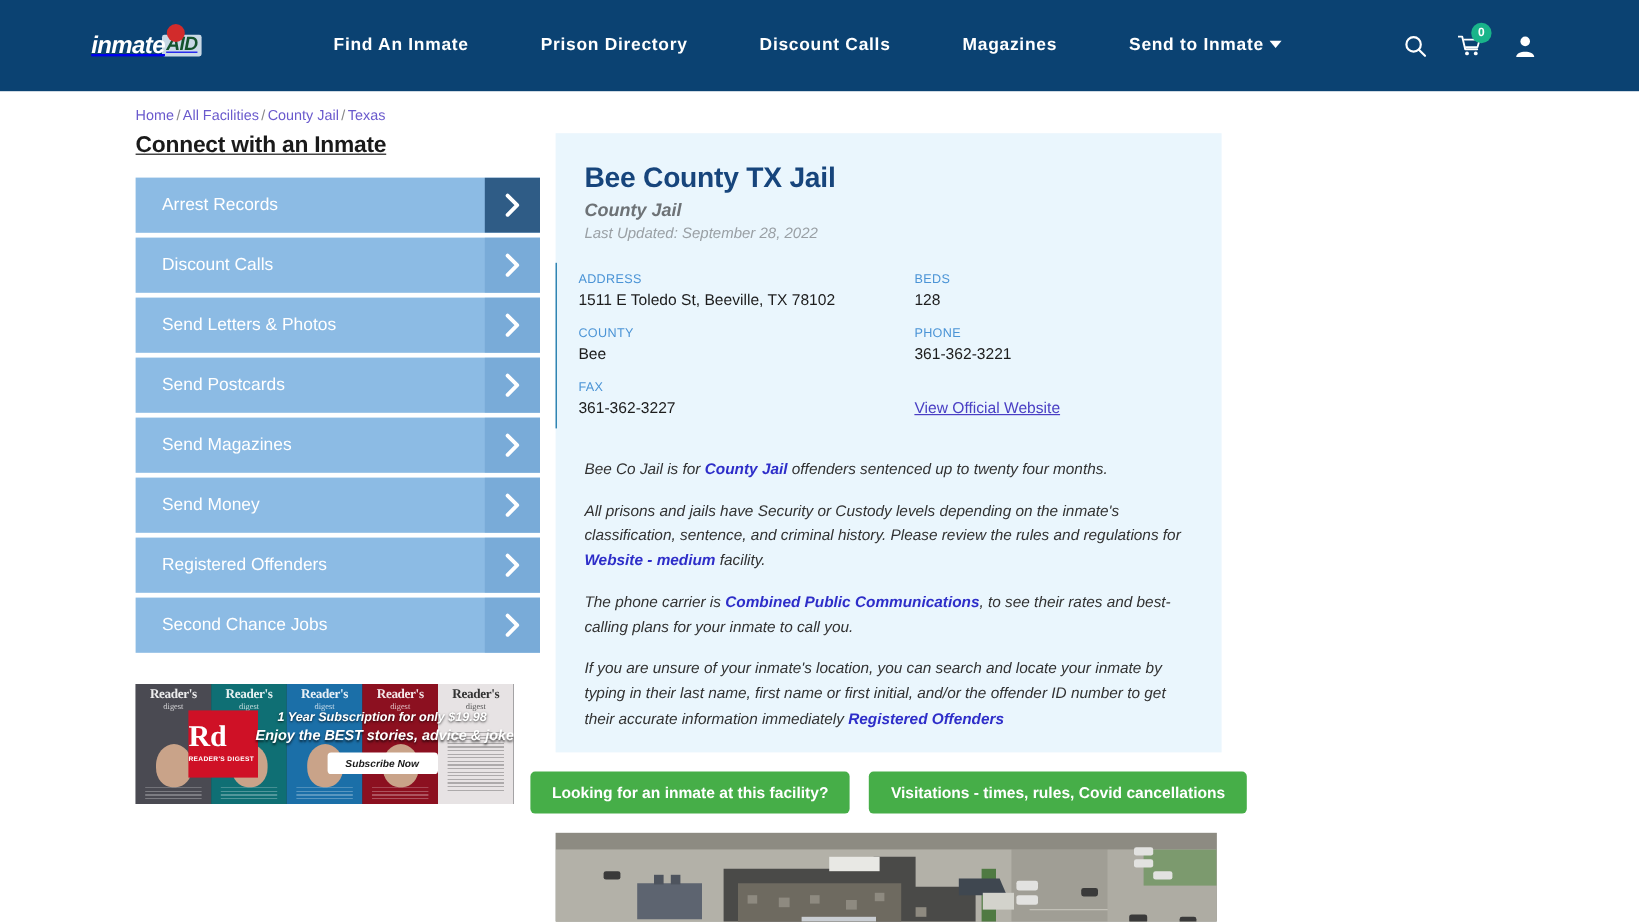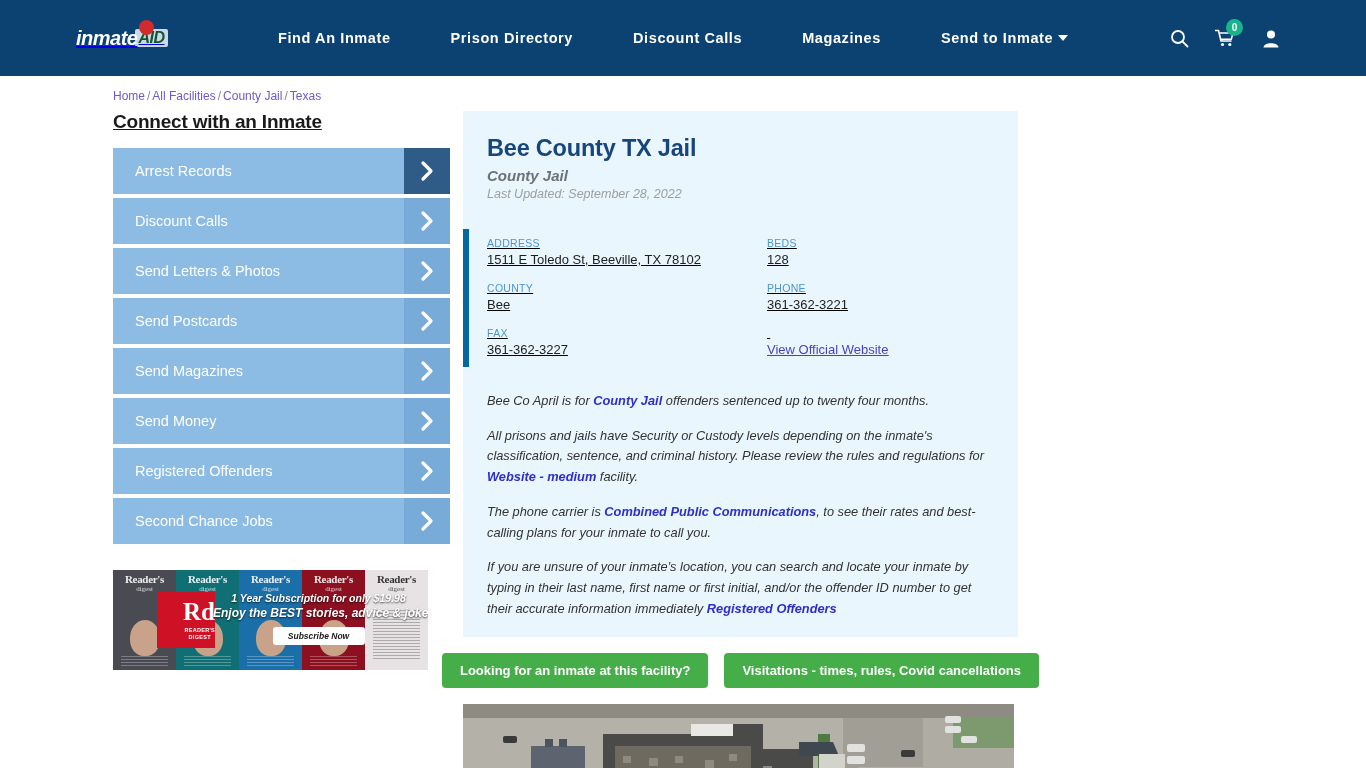--- a/index.html
+++ b/index.html
@@ -211,24 +211,23 @@
     background: repeating-linear-gradient(
       to bottom, rgba(255,255,255,0.28) 0 1px, transparent 1px 3px);
   }
   .ad-rd {
     position: absolute;
     left: 44px; top: 22px;
     width: 58px; height: 56px;
     background: #cf1126;
     display: flex;
     flex-direction: column;
-    align-items: flex-end;
+    align-items: flex-start;
     justify-content: center;
     z-index: 4;
-    padding-left: 28px;
   }
   .ad-rd .rd {
     color: #fff;
     font-size: 25px;
     font-weight: bold;
     font-family: "Liberation Serif", serif;
     line-height: 1;
   }
   .ad-rd .rdsub {
     color: #fff;
@@ -295,24 +294,23 @@
     margin: 5px 0 0 0;
   }
   .fac-updated {
     font-size: 12.5px;
     font-style: italic;
     color: #9aa0a5;
     margin: 3px 0 0 0;
   }
 
   .info-wrap {
-    margin: 28px 0 0 0;
-    border-left: 6px solid #0369a1;
+    margin: 18px 0 0 0;
+    border-left: 1px solid #0369a1;
     padding: 8px 24px 10px 18px;
-    text-decoration: underline;
   }
   .info-grid {
     display: grid;
     grid-template-columns: 280px 1fr;
     row-gap: 15px;
   }
   .info-lbl {
     font-size: 10.5px;
     color: #4b94d6;
     letter-spacing: 0.3px;
@@ -578,21 +576,21 @@
               <div class="info-val">361-362-3227</div>
             </div>
             <div>
               <div class="info-lbl">&nbsp;</div>
               <div class="info-val"><a href="#">View Official Website</a></div>
             </div>
           </div>
         </div>
 
         <div class="desc">
-          <p><span>Bee Co April is for </span><a href="#">County Jail</a><span> offenders sentenced up to twenty four months.</span></p>
+          <p><span>Bee Co Jail is for </span><a href="#">County Jail</a><span> offenders sentenced up to twenty four months.</span></p>
           <p><span>All prisons and jails have Security or Custody levels depending on the inmate's classification, sentence, and criminal history. Please review the rules and regulations for </span><a href="#">Website - medium</a><span> facility.</span></p>
           <p><span>The phone carrier is </span><a href="#">Combined Public Communications</a><span>, to see their rates and best-calling plans for your inmate to call you.</span></p>
           <p><span>If you are unsure of your inmate's location, you can search and locate your inmate by typing in their last name, first name or first initial, and/or the offender ID number to get their accurate information immediately </span><a href="#">Registered Offenders</a></p>
         </div>
       </div>
 
       <div class="ctas">
         <button class="cta">Looking for an inmate at this facility?</button>
         <button class="cta">Visitations - times, rules, Covid cancellations</button>
       </div>

